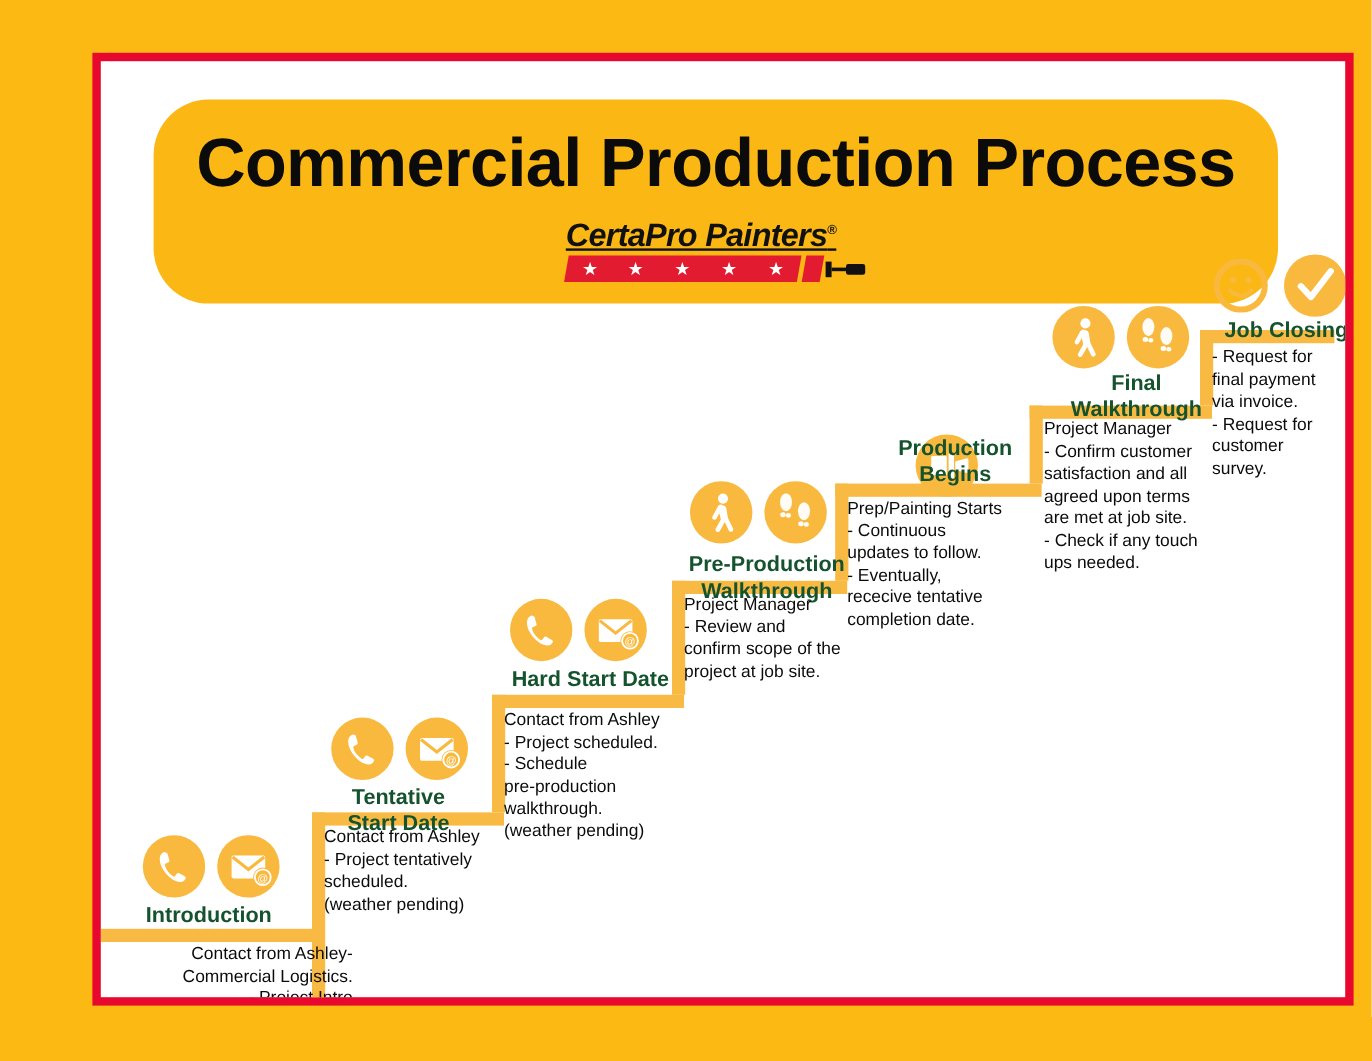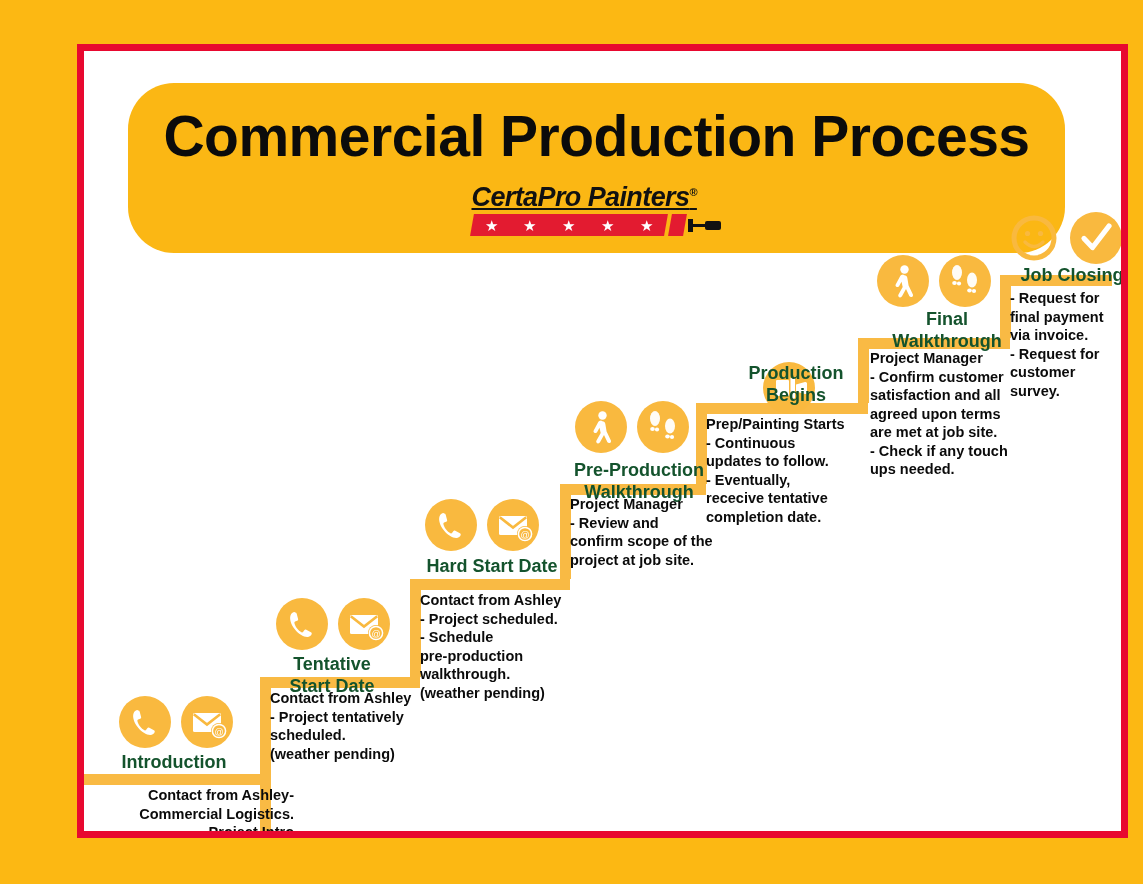--- a/index.html
+++ b/index.html
@@ -98,21 +98,21 @@
   .ic svg{position:absolute;left:0;top:0;}
   .ic.ring{background:transparent;}
   .step-title{
     position:absolute;
     font-size:18px;font-weight:bold;color:#14532d;
     line-height:22px;text-align:center;
     white-space:pre-line;
   }
   .step-body{
     position:absolute;
-    font-size:14.5px;font-weight:bold;color:#0b0b0b;
+    font-size:14.5px;font-weight:normal;color:#0b0b0b;
     line-height:18.5px;
     white-space:pre-line;
   }
 </style>
 </head>
 <body>
 
 <div id="stage">
   <div class="frame">
     <div class="canvas">

